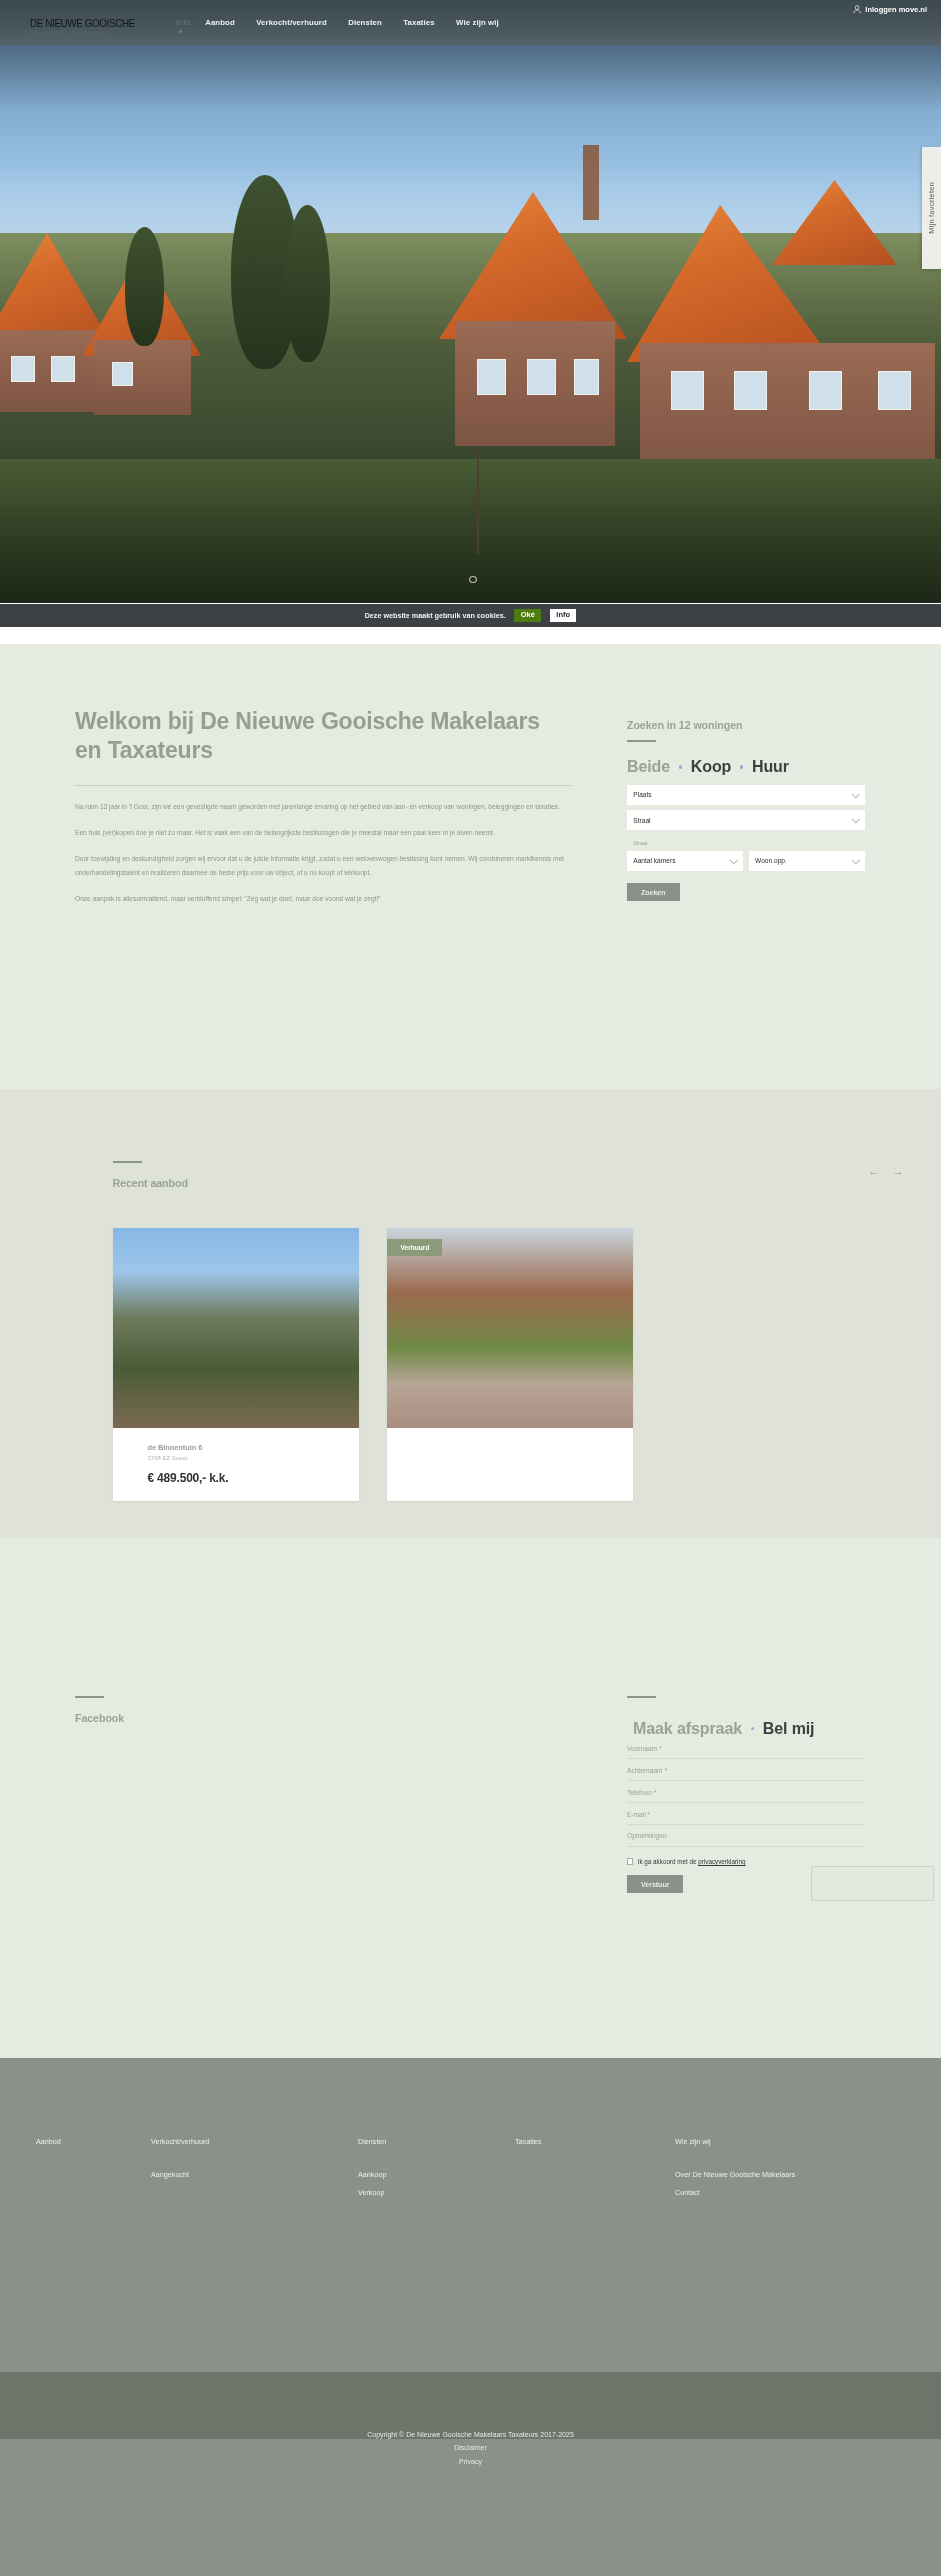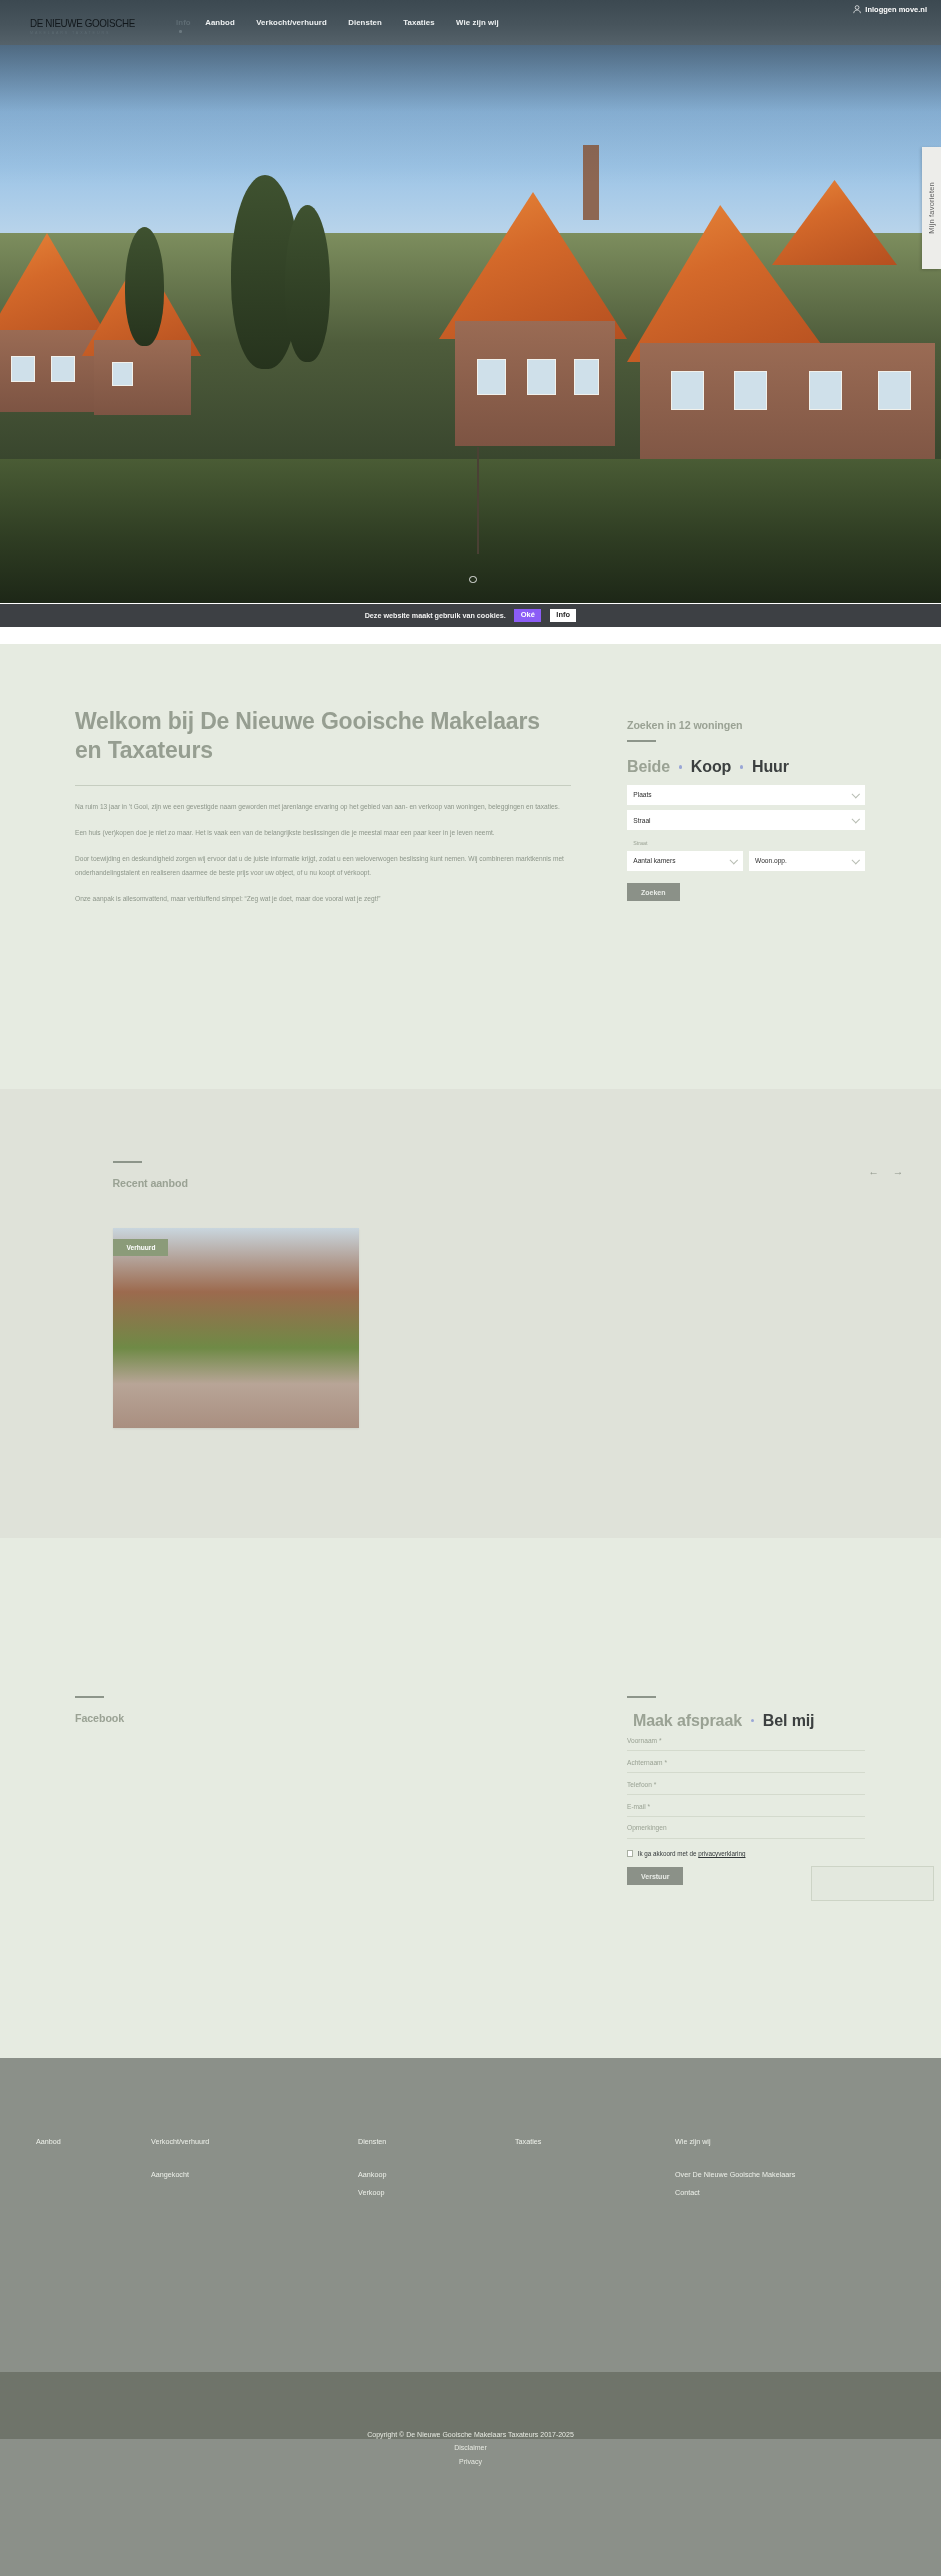--- a/index.html
+++ b/index.html
@@ -108,21 +108,21 @@
 
   
   .cookiebar {
     position: absolute; top: 604px; left: 0; width: 941px; height: 22.6px;
     background: #3d4044;
     display: flex; align-items: center; justify-content: center; gap: 8.8px;
     z-index: 35;
   }
   .cookiebar .txt { color: #f2f2f2; font-size: 7.2px; font-weight: 700; }
   .btn-oke {
-    background: #8b5cf6; color: #fff; font-size: 7.5px; font-weight: 700;
+    background: #4d7c0f; color: #fff; font-size: 7.5px; font-weight: 700;
     padding: 1.9px 6.3px 2.5px; border: none; cursor: pointer;
   }
   .btn-info {
     background: #fff; color: #2b2b2b; font-size: 7.5px; font-weight: 700;
     padding: 1.9px 6.3px 2.5px; border: none; cursor: pointer;
   }
 
   
   .sec-welcome {
     position: absolute; top: 644px; left: 0; width: 941px; height: 463px;
@@ -188,21 +188,21 @@
   .c-price { font-size: 12px; font-weight:700; color:#2f3332; margin-top: 10px; letter-spacing:-0.2px; }
 
   
   .sec-contact {
     position:absolute; top: 1538px; left:0; width:941px; height: 521px;
     background:#e6ebe1;
   }
   .fb-block { position:absolute; left: 75px; top: 149px; }
   .fb-title { font-size: 10.7px; font-weight:700; color:#9aa294; margin-top: 14px; letter-spacing:-0.1px;}
   .form-block { position:absolute; left: 627px; top: 149px; width: 238px; }
-  .form-tabs { display:flex; align-items:center; gap: 8.8px; margin-top: 14px; padding-left: 6px; }
+  .form-tabs { display:flex; align-items:center; gap: 8.8px; margin-top: 22px; padding-left: 6px; }
   .f-line {
     border-bottom: 0.6px solid #d4dacd; padding: 7.5px 0 6.3px; font-size: 6.6px; color:#9aa294;
   }
   .chk-row { display:flex; align-items:center; gap: 4.4px; margin-top: 11.3px; }
   .chkbox { width: 6.3px; height: 6.3px; border: 0.6px solid #a9b0a3; background:#fff; }
   .chk-txt { font-size: 6.3px; color:#33383a; }
   .chk-txt a { color:#33383a; }
   .btn-verstuur {
     margin-top: 10px; background:#8b9188; color:#e9ece7;
     border:none; font-size: 7px; font-weight:700; padding: 5.6px 14px; cursor:pointer;
@@ -380,20 +380,28 @@
       <div class="rec-title">Recent aanbod</div>
     </div>
 
     <div class="arrows">
       <span class="arrow">←</span>
       <span class="arrow">→</span>
     </div>
 
     <div class="cards">
 
+      <div class="card">
+        <div class="card-img ci1"></div>
+        <div class="card-body">
+          <div class="c-street">de Binnentuin 6</div>
+          <div class="c-zip">3768 EZ Soest</div>
+          <div class="c-price">€ 489.500,- k.k.</div>
+        </div>
+      </div>
 
 
       <div class="card">
         <div class="card-img ci3">
           <div class="badge">Verhuurd</div>
         </div>
       </div>
 
     </div>
   </div>

